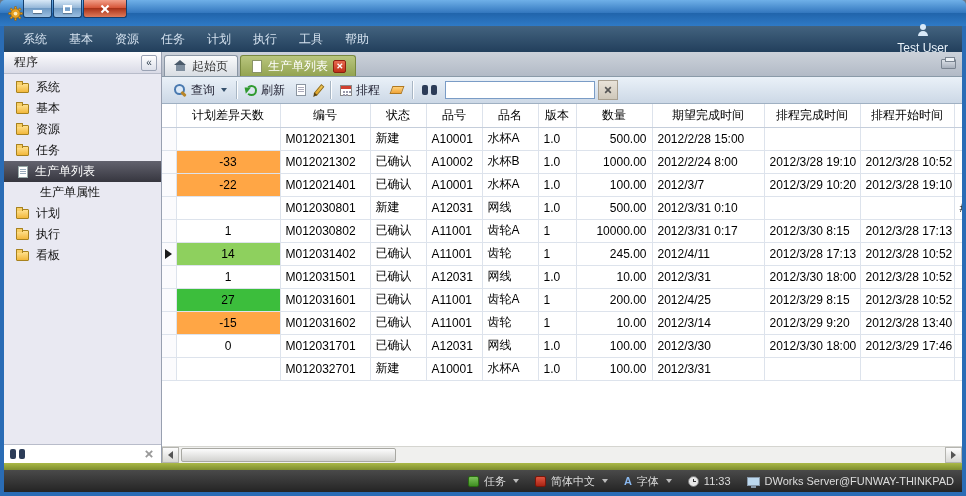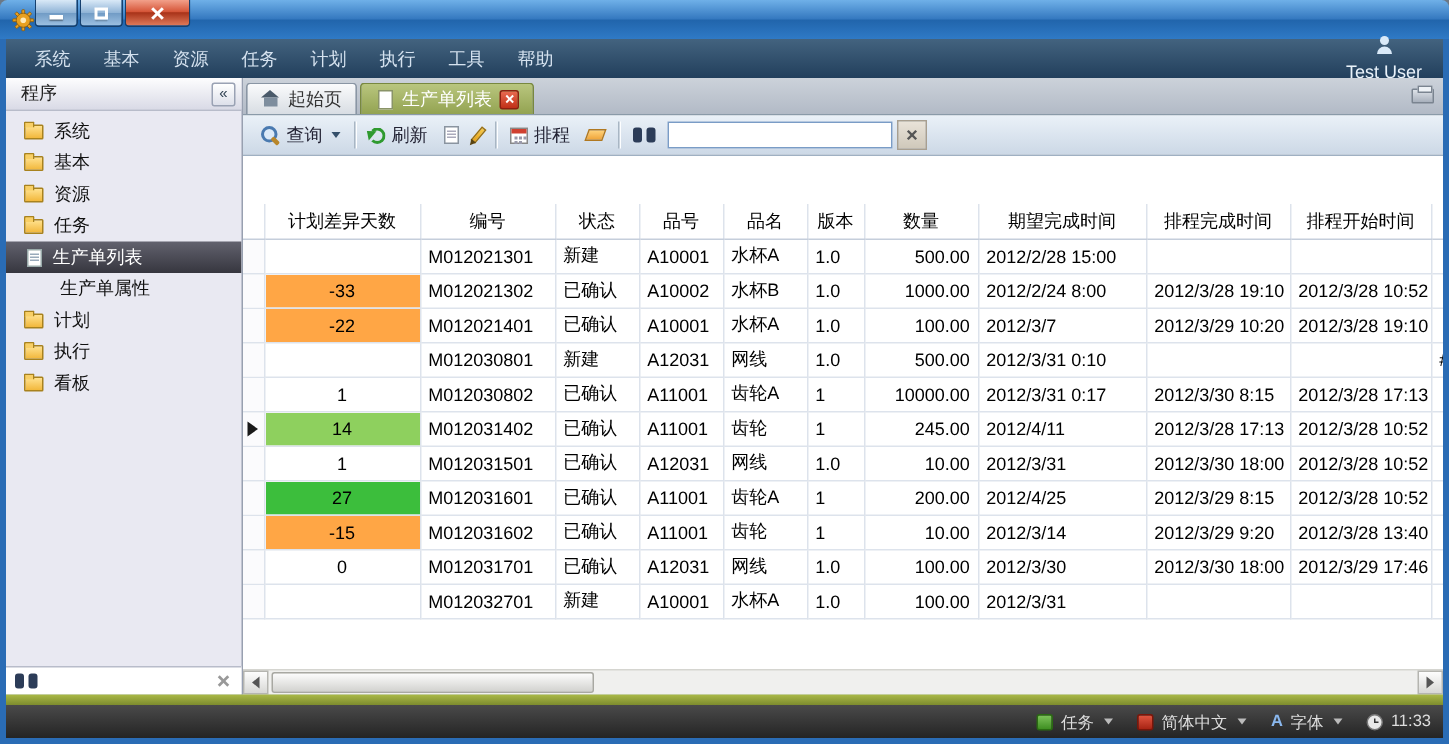--- a/index.html
+++ b/index.html
@@ -89,21 +89,21 @@
   .ic-pencil{width:4px;height:12px;background:linear-gradient(#f7c948,#e8a317);border:1px solid #9a7012;transform:rotate(40deg);}
   .ic-pencil::after{content:"";position:absolute;bottom:-4px;left:-1px;border-left:2.5px solid transparent;border-right:2.5px solid transparent;border-top:4px solid #5a4310;}
   .ic-cal{width:12px;height:11px;background:#fff;border:1px solid #888;}
   .ic-cal::before{content:"";position:absolute;top:0;left:0;right:0;height:3px;background:#d04030;}
   .ic-cal::after{content:"";position:absolute;left:2px;top:5px;width:2px;height:2px;background:#99a;box-shadow:3px 0 #99a,6px 0 #99a,0 3px #99a,3px 3px #99a;}
   .ic-eraser{width:12px;height:8px;background:linear-gradient(#ffd27a,#f0a53a);border:1px solid #b07820;transform:skewX(-20deg);}
   .tsearch{width:150px;height:18px;border:1px solid #7a9cc6;font-size:12px;padding:0 4px;margin-left:2px;font-family:inherit;}
   .tclear{width:20px;height:20px;background:linear-gradient(#e9e3d9,#cfc8ba);border:1px solid #a89f90;display:flex;align-items:center;justify-content:center;margin-left:2px;color:#555;}
   .tclear .cross{transform:scale(.8);}
   
-  .gridwrap{flex:1;min-height:0;overflow:hidden;background:#fff;margin-top:32px;}
+  .gridwrap{flex:1;min-height:0;overflow:hidden;background:#fff;}
   table.grid{border-collapse:collapse;table-layout:fixed;width:832px;font-size:12px;}
   .grid th,.grid td{height:23px;padding:0 5px;border-right:1px solid #dde3ec;border-bottom:1px solid #dde3ec;overflow:hidden;white-space:nowrap;}
   .grid thead th{background:#fff;border-bottom:1px solid #c5cedb;text-align:center;font-weight:normal;color:#000;}
   td.ind{padding:0;background:#fbfbfd;position:relative;}
   td.ind.cur::after{content:"";position:absolute;left:3px;top:6px;border-top:5px solid transparent;border-bottom:5px solid transparent;border-left:7px solid #1a1a1a;}
   td.diff{text-align:center;}
   td.r{text-align:right;}
   td.l{text-align:left;}
   
   .hscroll{height:17px;flex:0 0 17px;display:flex;background:#f0f0ee;border-top:1px solid #d5d5d0;}
@@ -526,16 +526,20 @@
       </div>
       <div class="st-item">
         <span class="ic ic-font">A</span>
         <span>字体</span>
         <span class="arr"></span>
       </div>
       <div class="st-item">
         <span class="ic ic-clock"></span>
         <span>11:33</span>
       </div>
+      <div class="st-item">
+        <span class="ic ic-monitor"></span>
+        <span>DWorks Server@FUNWAY-THINKPAD</span>
+      </div>
     </div>
 
   </div>
 </div>
 
 </body></html>

